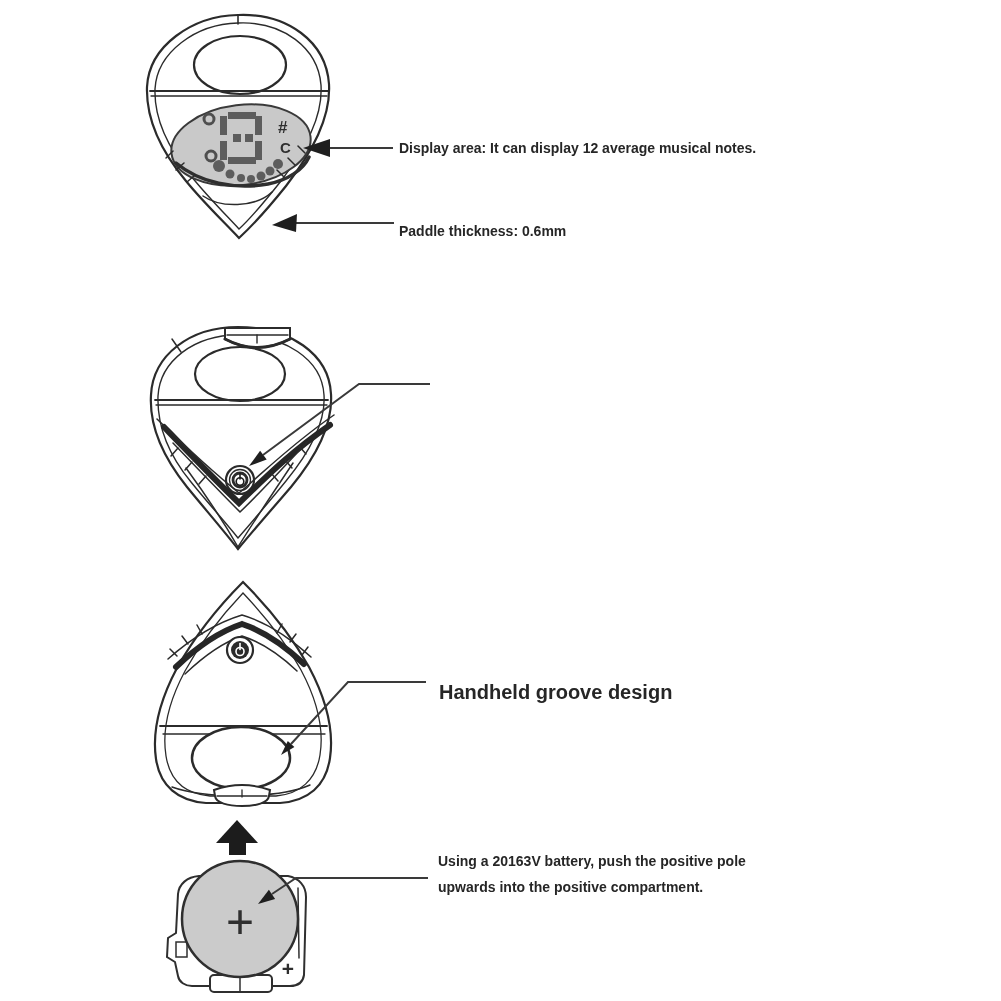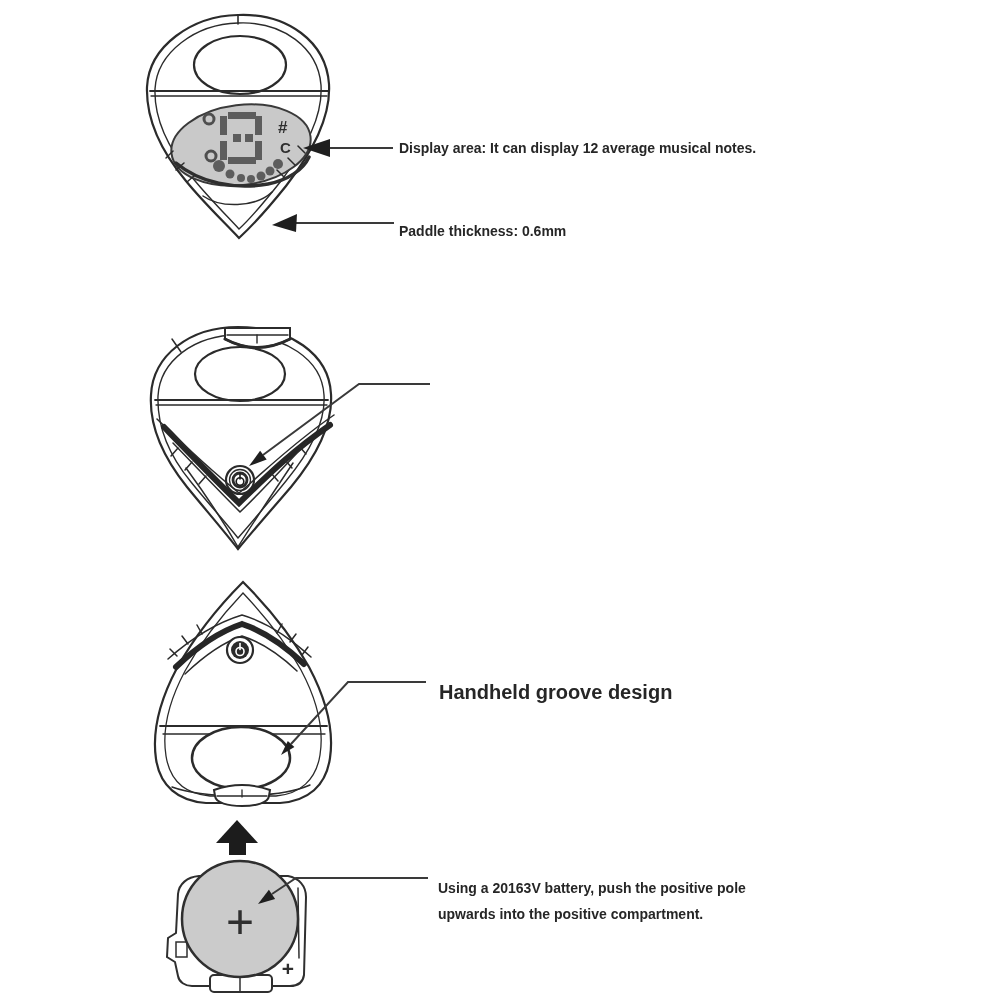--- a/index.html
+++ b/index.html
@@ -198,18 +198,18 @@
     </g>
   </svg>
 
   <div class="note" style="left:399px;top:136px;">Display area: It can display 12 average musical notes.</div>
 
   <div class="note" style="left:399px;top:219px;">Paddle thickness: 0.6mm</div>
 
 
   <div class="note note-large" style="left:431px;top:680px;margin-left:8px;">Handheld groove design</div>
 
-  <div class="note" style="left:438px;top:848px;line-height:26px;margin-top:27px;">
+  <div class="note" style="left:438px;top:848px;line-height:26px;">
     <div>Using a 20163V battery, push the positive pole</div>
     <div>upwards into the positive compartment.</div>
   </div>
 
 </div>
 
 </body></html>

